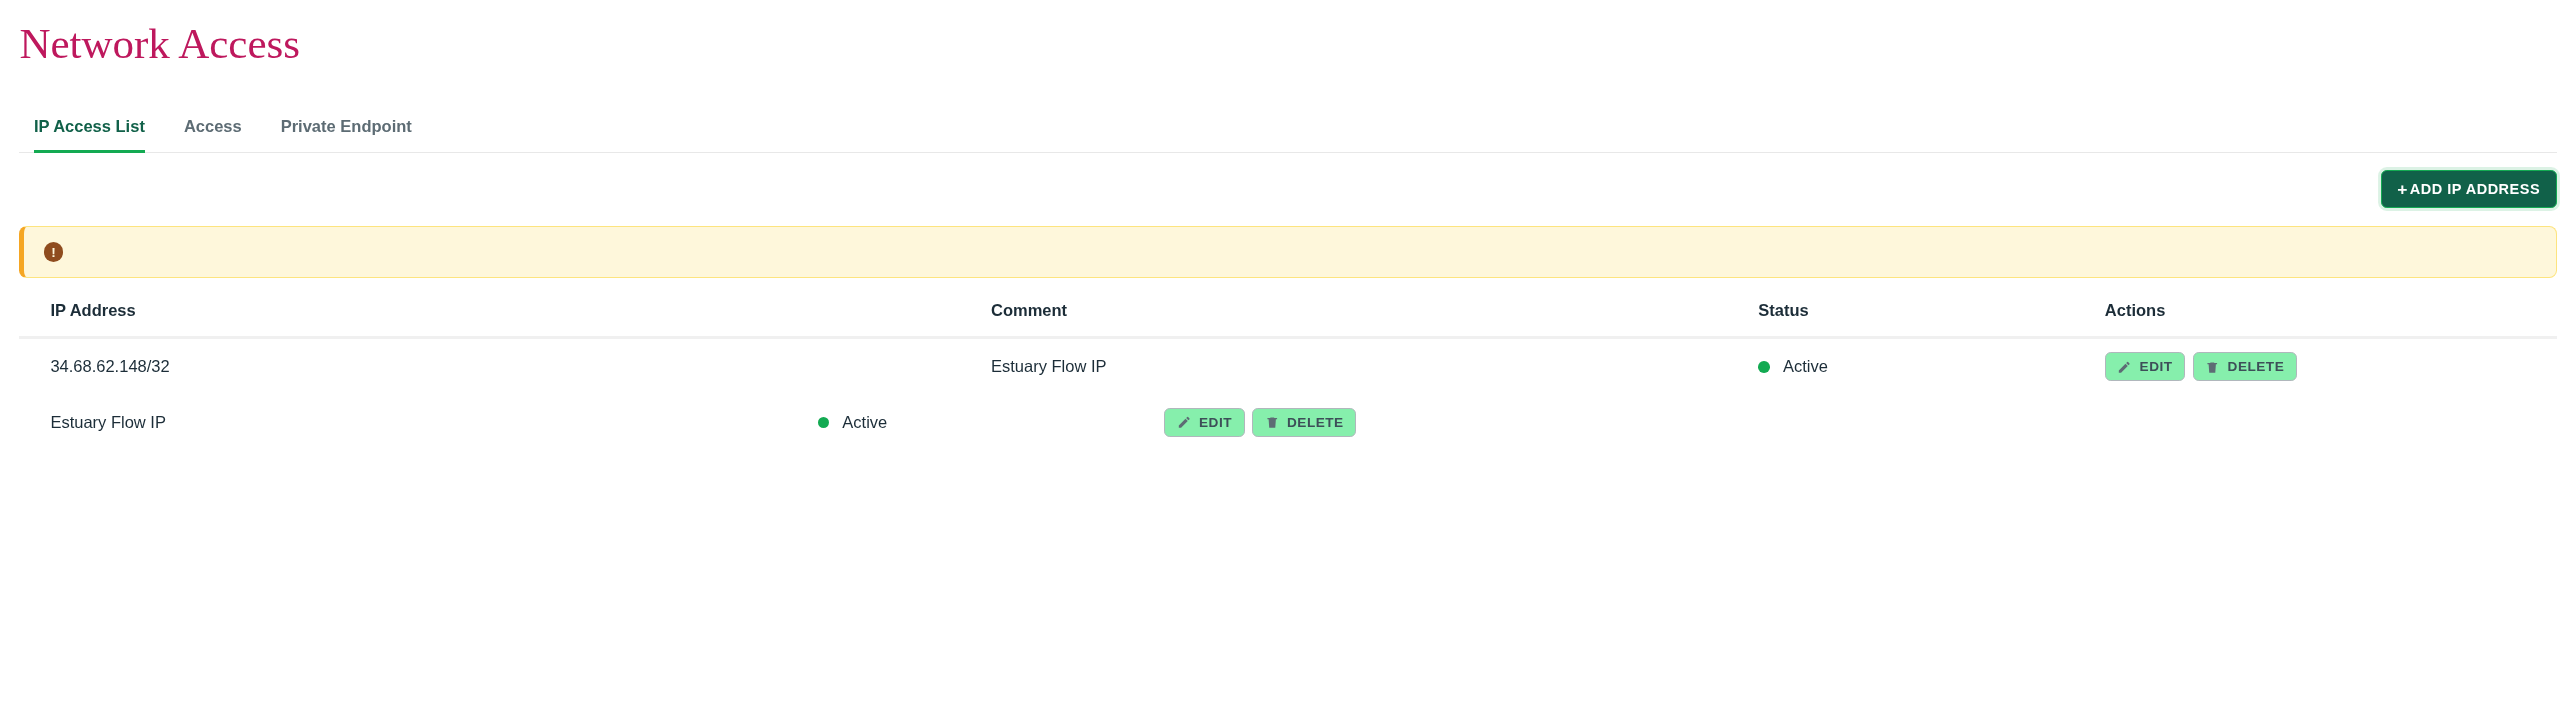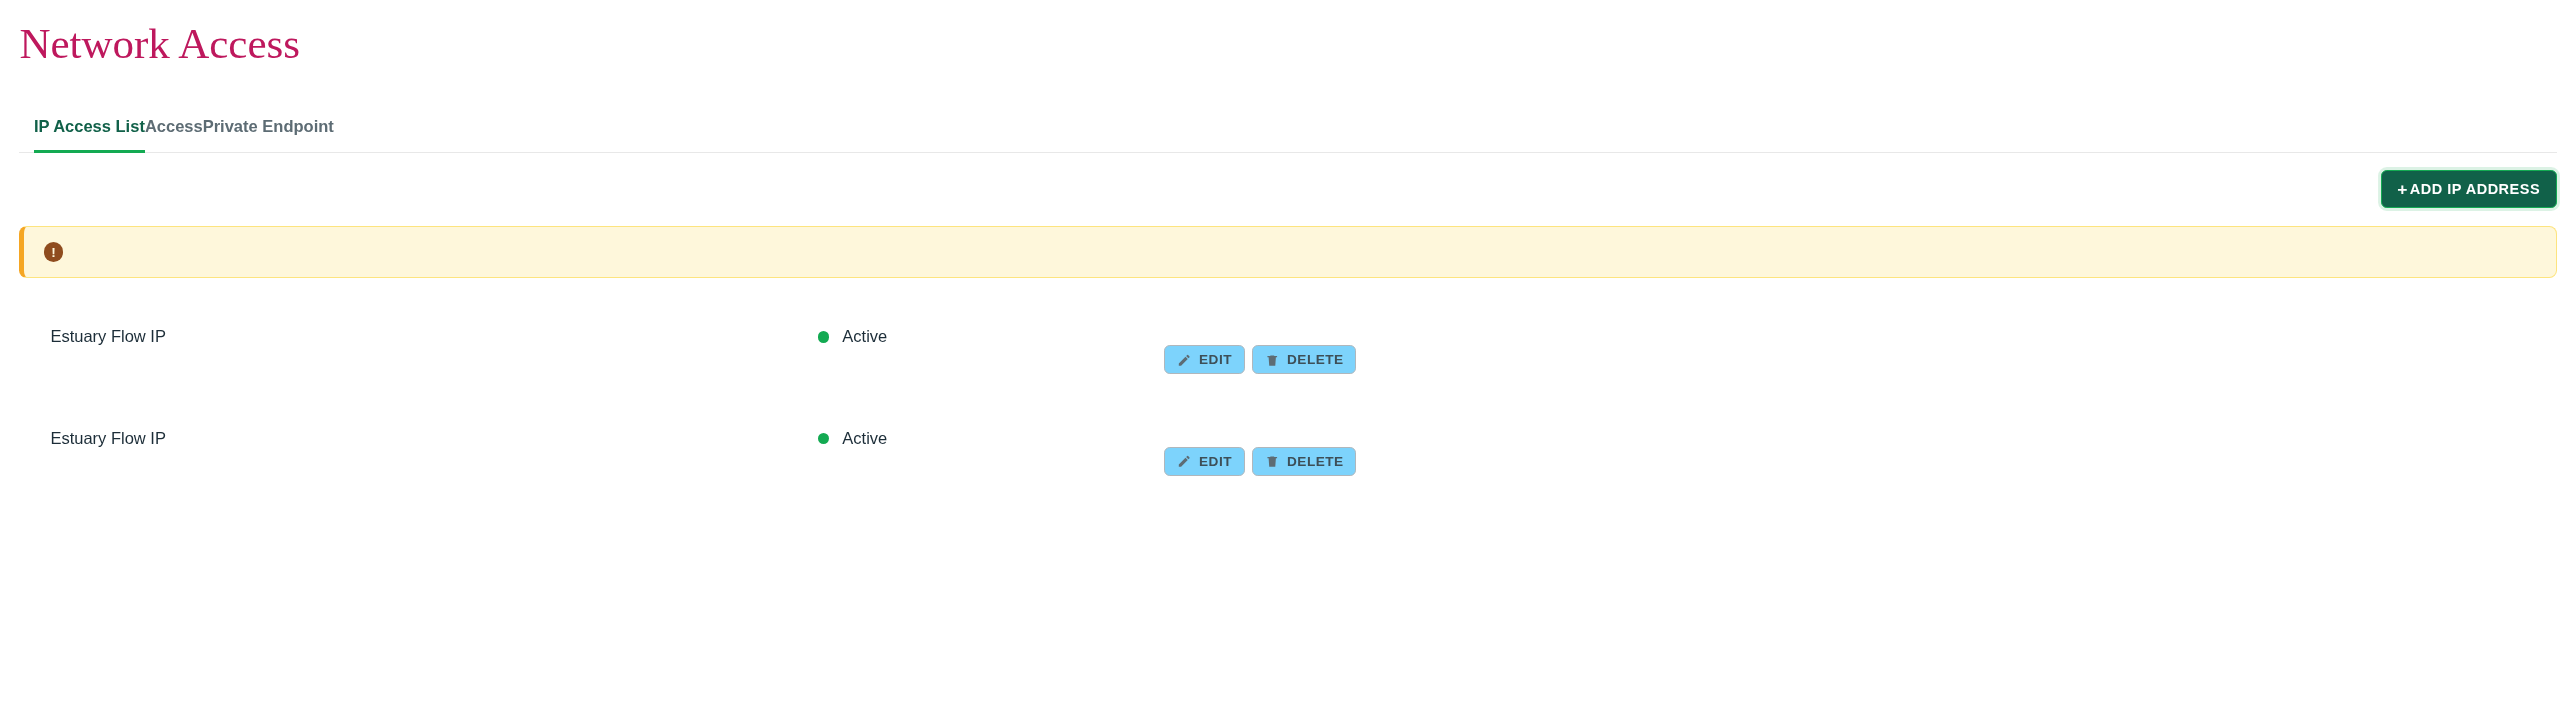--- a/index.html
+++ b/index.html
@@ -14,20 +14,21 @@
     }
     .page-title {
       font-size: 43px;
       font-weight: 400;
       color: #be185d;
       margin: 19.4px 0 39px 0;
       font-family: Georgia, 'Times New Roman', serif;
     }
     .tabs {
       display: flex;
+      gap: 39px;
       border-bottom: 1px solid #e8e8e8;
       padding-left: 14.5px;
     }
     .tab {
       padding: 9.7px 0 13.6px 0;
       font-size: 16.5px;
       font-weight: 600;
       color: #5d6c74;
       cursor: pointer;
       border-bottom: 3.9px solid transparent;
@@ -124,33 +125,32 @@
       width: 11.6px;
       height: 11.6px;
       border-radius: 50%;
       background: #13aa52;
     }
     .actions-wrap {
       display: flex;
       gap: 7.7px;
     }
     .btn-action {
-      background: #7dd3fc;
+      background: #86efac;
       border: 1px solid #b0b7bc;
       border-radius: 5.8px;
       padding: 5.8px 11.6px;
       font-size: 13.6px;
       font-weight: 700;
       color: #3d4f58;
       cursor: pointer;
       display: flex;
       align-items: center;
       gap: 7.7px;
       letter-spacing: 0.5px;
-      margin-top: 46px;
     }
     .btn-action svg {
       width: 14.5px;
       height: 14.5px;
       fill: #5d6c74;
     }
   </style>
 </head>
 <body>
 
@@ -167,20 +167,53 @@
     <span class="plus">+</span>
     <span>ADD IP ADDRESS</span>
   </button>
 </div>
 
 <div class="alert">
   <div class="alert-icon">!</div>
 </div>
 
 <div class="table">
+  <div class="thead">
+    <div class="th col-ip">IP Address</div>
+    <div class="th col-comment">Comment</div>
+    <div class="th col-status">Status</div>
+    <div class="th col-actions">Actions</div>
+  </div>
+
+  <div class="trow">
+    <div class="td col-ip">34.68.62.148/32</div>
+    <div class="td col-comment">Estuary Flow IP</div>
+    <div class="td col-status">
+      <div class="status-wrap">
+        <span class="status-dot"></span>
+        <span>Active</span>
+      </div>
+    </div>
+    <div class="td col-actions">
+      <div class="actions-wrap">
+        <button class="btn-action">
+          <svg viewBox="0 0 24 24">
+              <path d="M3 17.25V21h3.75L17.81 9.94l-3.75-3.75L3 17.25zM20.71 7.04a1 1 0 0 0 0-1.41l-2.34-2.34a1 1 0 0 0-1.41 0l-1.83 1.83 3.75 3.75 1.83-1.83z"></path>
+            </svg>
+          <span>EDIT</span>
+        </button>
+        <button class="btn-action">
+          <svg viewBox="0 0 24 24">
+              <path d="M6 7h12l-1 14H7L6 7zm3-3h6l1 2H8l1-2zM4 5h16v2H4V5z"></path>
+            </svg>
+          <span>DELETE</span>
+        </button>
+      </div>
+    </div>
+  </div>
 
   <div class="trow">
     <div class="td col-comment">Estuary Flow IP</div>
     <div class="td col-status">
       <div class="status-wrap">
         <span class="status-dot"></span>
         <span>Active</span>
       </div>
     </div>
     <div class="td col-actions">
@@ -194,40 +227,14 @@
         <button class="btn-action">
           <svg viewBox="0 0 24 24">
               <path d="M6 7h12l-1 14H7L6 7zm3-3h6l1 2H8l1-2zM4 5h16v2H4V5z"></path>
             </svg>
           <span>DELETE</span>
         </button>
       </div>
     </div>
   </div>
 
-  <div class="trow">
-    <div class="td col-comment">Estuary Flow IP</div>
-    <div class="td col-status">
-      <div class="status-wrap">
-        <span class="status-dot"></span>
-        <span>Active</span>
-      </div>
-    </div>
-    <div class="td col-actions">
-      <div class="actions-wrap">
-        <button class="btn-action">
-          <svg viewBox="0 0 24 24">
-              <path d="M3 17.25V21h3.75L17.81 9.94l-3.75-3.75L3 17.25zM20.71 7.04a1 1 0 0 0 0-1.41l-2.34-2.34a1 1 0 0 0-1.41 0l-1.83 1.83 3.75 3.75 1.83-1.83z"></path>
-            </svg>
-          <span>EDIT</span>
-        </button>
-        <button class="btn-action">
-          <svg viewBox="0 0 24 24">
-              <path d="M6 7h12l-1 14H7L6 7zm3-3h6l1 2H8l1-2zM4 5h16v2H4V5z"></path>
-            </svg>
-          <span>DELETE</span>
-        </button>
-      </div>
-    </div>
-  </div>
-
 </div>
 
 
 </body></html>

